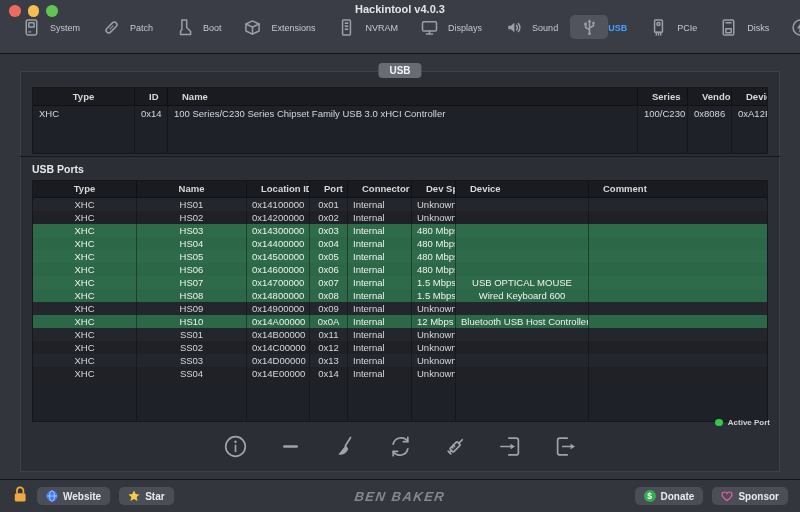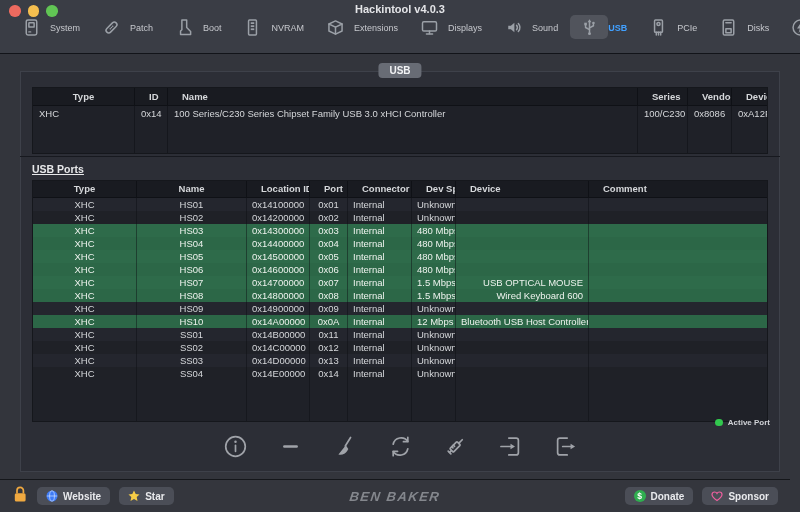--- a/index.html
+++ b/index.html
@@ -35,52 +35,52 @@
   
   .ctrl-table{position:absolute;left:11px;right:11px;top:15px;height:65px;background:#1f2128;border:1px solid #15171c;
     display:flex;flex-direction:column;}
   .cgrid{display:grid;grid-template-columns:102px 33px 1fr 50px 44px 35px;}
   .ctrl-head{height:17px;line-height:17px;background:#191b21;border-bottom:1px solid #0f1116;}
   .ctrl-row{height:15px;line-height:15px;}
   .ctrl-fill{flex:1;}
   .ctrl-fill .dcell{height:100%;}
 
   .divider{position:absolute;left:-1px;right:-1px;top:84px;border-top:1px solid #17191f;}
-  .ports-title{position:absolute;left:11px;top:91px;font-size:10.5px;font-weight:bold;color:#e8e9eb;text-decoration:underline;}
+  .ports-title{position:absolute;left:11px;top:91px;font-size:10.5px;font-weight:bold;color:#e8e9eb;}
 
   
   .ports-table{position:absolute;left:11px;right:11px;top:108px;height:240px;background:#1f2128;border:1px solid #15171c;
     display:flex;flex-direction:column;}
   .pgrid{display:grid;grid-template-columns:104px 110px 63px 38px 64px 44px 133px 1fr;}
   .pt-head{height:16px;line-height:16px;background:#191b21;border-bottom:1px solid #0f1116;}
   .prow{height:13px;line-height:13px;}
   .prow.odd{background:#24262e}.prow.even{background:#1f2127}
   .prow.act-odd{background:#2e6b4a}.prow.act-even{background:#2c6747}
   .prow.act-odd .pcell,.prow.act-even .pcell{color:#eef3ee;}
   .pcell{font-size:9.5px;color:#d5d7da;padding:0 5px;border-right:1px solid rgba(12,14,18,.45);white-space:nowrap;overflow:hidden;}
-  .pcell.c{text-align:center}.pcell.l{text-align:right}
+  .pcell.c{text-align:center}.pcell.l{text-align:center}
   .pcell.conn{display:flex;align-items:flex-end;gap:28px;}
   .pcell.conn span:first-child{font-size:9.5px;}
   .stepper{margin-left:auto;display:inline-flex;flex-direction:column;gap:1.5px;padding-right:1px;}
   .stepper .up{width:0;height:0;border-left:3px solid transparent;border-right:3px solid transparent;border-bottom:3.5px solid #c9cbd0;}
   .stepper .dn{width:0;height:0;border-left:3px solid transparent;border-right:3px solid transparent;border-top:3.5px solid #c9cbd0;}
   .pt-fill{flex:1;}
   .pt-fill .pcell{height:100%;}
 
   .legend{position:absolute;right:9px;top:346px;display:flex;align-items:center;gap:5px;text-align:center;}
   .dot{width:7.5px;height:7.5px;border-radius:50%;background:#32c84e;}
   .legend-label{font-size:8px;font-weight:bold;color:#cfd1d6;}
 
   
   .actions{position:absolute;left:0;right:0;top:361px;display:flex;justify-content:center;gap:28px;}
   .act-btn svg{width:27px;height:27px;stroke:#a0a3a9;fill:none;stroke-width:1.5;stroke-linecap:round;stroke-linejoin:round;}
   .act-btn svg .f{fill:#a0a3a9;stroke:none;}
 
   
-  .footer{position:absolute;bottom:0;left:0;right:10px;height:33px;background:#34363d;border-top:1px solid #15171b;
+  .footer{position:absolute;bottom:0;left:0;right:0;height:33px;background:#34363d;border-top:1px solid #15171b;
     display:flex;align-items:center;padding:0 12px;gap:9px;box-sizing:border-box;}
   .pill{display:inline-flex;align-items:center;gap:5px;background:#4b4e57;border-radius:5px;height:18px;padding:0 9px;
     font-size:10px;font-weight:bold;color:#e9eaed;}
   .brand{position:absolute;left:50%;transform:translateX(-50%) skewX(-8deg);font-size:13px;font-weight:800;
     font-style:italic;letter-spacing:1.5px;color:#84878d;}
   .spacer{flex:1;}
   .dollar{width:12px;height:12px;border-radius:50%;background:#2fae4f;color:#fff;font-size:8.5px;font-weight:bold;
     display:flex;align-items:center;justify-content:center;line-height:1;}
   .lock-ico svg{width:16px;height:19px;}
 </style>
@@ -125,37 +125,37 @@
         <span class="tb-ico">
             <svg viewBox="0 0 24 24">
               <path d="M9 3.5h5.5V12l4.5 4.5V20H7.5v-4l1.5-1.5z"></path>
             </svg>
           </span>
         <span class="tb-label">Boot</span>
       </div>
       <div class="tb-item">
         <span class="tb-ico">
             <svg viewBox="0 0 24 24">
+              <path d="M4.5 8L12 4.5L19.5 8L12 11.5z"></path>
+              <path d="M4.5 8v8l7.5 3.5V11.5"></path>
+              <path d="M19.5 8v8L12 19.5"></path>
+            </svg>
+          </span>
+        <span class="tb-label">Extensions</span>
+      </div>
+      <div class="tb-item">
+        <span class="tb-ico">
+            <svg viewBox="0 0 24 24">
               <rect x="7.5" y="3.5" width="9" height="17" rx="1"></rect>
               <rect class="f" x="10" y="6" width="4" height="2"></rect>
               <rect class="f" x="10" y="9.5" width="4" height="2"></rect>
               <rect class="f" x="10" y="13" width="4" height="2"></rect>
             </svg>
           </span>
         <span class="tb-label">NVRAM</span>
-      </div>
-      <div class="tb-item">
-        <span class="tb-ico">
-            <svg viewBox="0 0 24 24">
-              <path d="M4.5 8L12 4.5L19.5 8L12 11.5z"></path>
-              <path d="M4.5 8v8l7.5 3.5V11.5"></path>
-              <path d="M19.5 8v8L12 19.5"></path>
-            </svg>
-          </span>
-        <span class="tb-label">Extensions</span>
       </div>
       <div class="tb-item">
         <span class="tb-ico">
             <svg viewBox="0 0 24 24">
               <rect x="4" y="5.5" width="16" height="10.5" rx="1.5"></rect>
               <line x1="12" y1="16" x2="12" y2="19"></line>
               <line x1="8.5" y1="19.5" x2="15.5" y2="19.5"></line>
             </svg>
           </span>
         <span class="tb-label">Displays</span>

